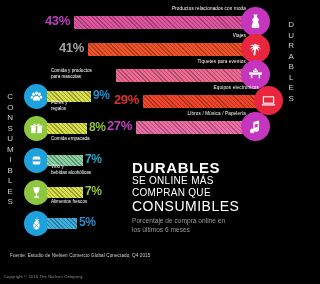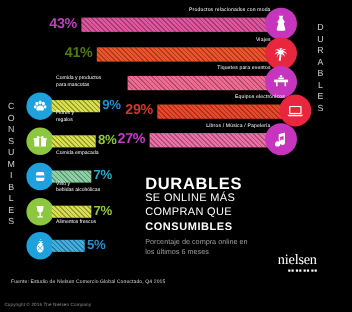--- a/index.html
+++ b/index.html
@@ -83,21 +83,21 @@
   .vword span { display: block; }
 
   
   #headline {
     position: absolute; right: 8px; top: 160px;
     width: 160px; text-align: left; color: #ffffff;
   }
   .hl1 { font-size: 15px; font-weight: bold; letter-spacing: .6px; line-height: 15px; }
   .hl2 { font-size: 10px; font-weight: normal; letter-spacing: .3px; line-height: 11.5px; }
   .hl3 { font-size: 10px; font-weight: normal; letter-spacing: .3px; line-height: 11.5px; }
-  .hl4 { font-size: 10px; font-weight: bold; letter-spacing: .5px; line-height: 17px; }
+  .hl4 { font-size: 14px; font-weight: normal; letter-spacing: .5px; line-height: 17px; }
   .hlsub { font-size: 6.6px; color: #9a9a9a; line-height: 8.6px; margin-top: 2px; }
 
   
   #logo { position: absolute; right: 12px; top: 228px; text-align: right; }
   #logo .wordmark {
     font-family: "Liberation Serif", serif;
     font-size: 13px; color: #ffffff; letter-spacing: -0.2px;
   }
   #logo .dots { margin-top: 1px; height: 3px; display:flex; justify-content:flex-end; gap:1.5px; }
   #logo .dots i { width: 2px; height: 2px; background: #ffffff; display:block; }
@@ -125,21 +125,21 @@
       </div>
     <div class="dur-icon" style="left:241px; background:#c535bd;">
       <svg width="17" height="17" viewBox="0 0 24 24">
           <path d="M9 2h6l-1.2 3.2L17 10l-1.6 1.6 2.1 7.2c.3 1.1-.5 2.2-1.7 2.2H8.2c-1.2 0-2-1.1-1.7-2.2l2.1-7.2L7 10l3.2-4.8L9 2z" fill="#fff"></path>
         </svg>
     </div>
   </div>
 
   <div class="dur-row" style="left:0; top:35px; width:270px;">
     <div class="dur-label">Viajes</div>
-    <div class="dur-pct" style="left:48px; width:36px; color:#4d7c0f;">41%</div>
+    <div class="dur-pct" style="left:48px; width:36px; color:#a3a3a3;">41%</div>
     <div class="dur-bar" style="left:88px; width:156px; background:#f0522a;">
         <div class="dur-bar-inner"></div>
       </div>
     <div class="dur-icon" style="left:241px; background:#e8263e;">
       <svg width="17" height="17" viewBox="0 0 24 24">
           <path d="M11.3 8.5c-2-2.2-5-2.4-7 .2 1.9-.9 3.6-.6 4.8.5-2.6.4-4.7 2.3-5.3 5 1.5-2 3.3-2.9 5.1-2.8-1.7 1.5-2.6 3.8-2.4 6.2.6-2.4 2-4 3.7-4.7L9 21.5h2.6l1.1-8.8c1.8.5 3.3 2 4.1 4.3.1-2.4-.8-4.5-2.4-5.9 1.8-.3 3.7.5 5.3 2.4-.8-2.8-2.9-4.5-5.4-4.8 1.3-1 3-1.2 4.9-.2-2-2.5-5-2.3-7-.1.1-1.2.7-2.2 1.7-2.9h-4.3c1 .7 1.6 1.7 1.7 2.9z" fill="#fff"></path>
         </svg>
     </div>
   </div>
 
@@ -288,30 +288,17 @@
 
   <div id="headline">
     <div class="hl1">DURABLES</div>
     <div class="hl2">SE ONLINE MÁS</div>
     <div class="hl3">COMPRAN QUE</div>
     <div class="hl4">CONSUMIBLES</div>
     <div class="hlsub">Porcentaje de compra online en</div>
     <div class="hlsub" style="margin-top:0;">los últimos 6 meses</div>
   </div>
 
-  <div id="logo">
-    <div class="wordmark">nielsen</div>
-    <div class="dots">
-      <i></i>
-        <i></i>
-        <i></i>
-        <i></i>
-        <i></i>
-        <i></i>
-        <i></i>
-        <i></i>
-    </div>
-  </div>
 
   <div id="source">Fuente: Estudio de Nielsen Comercio Global Conectado, Q4 2015</div>
   <div id="copyright">Copyright © 2016 The Nielsen Company</div>
 
 </div>
 
 </body></html>

